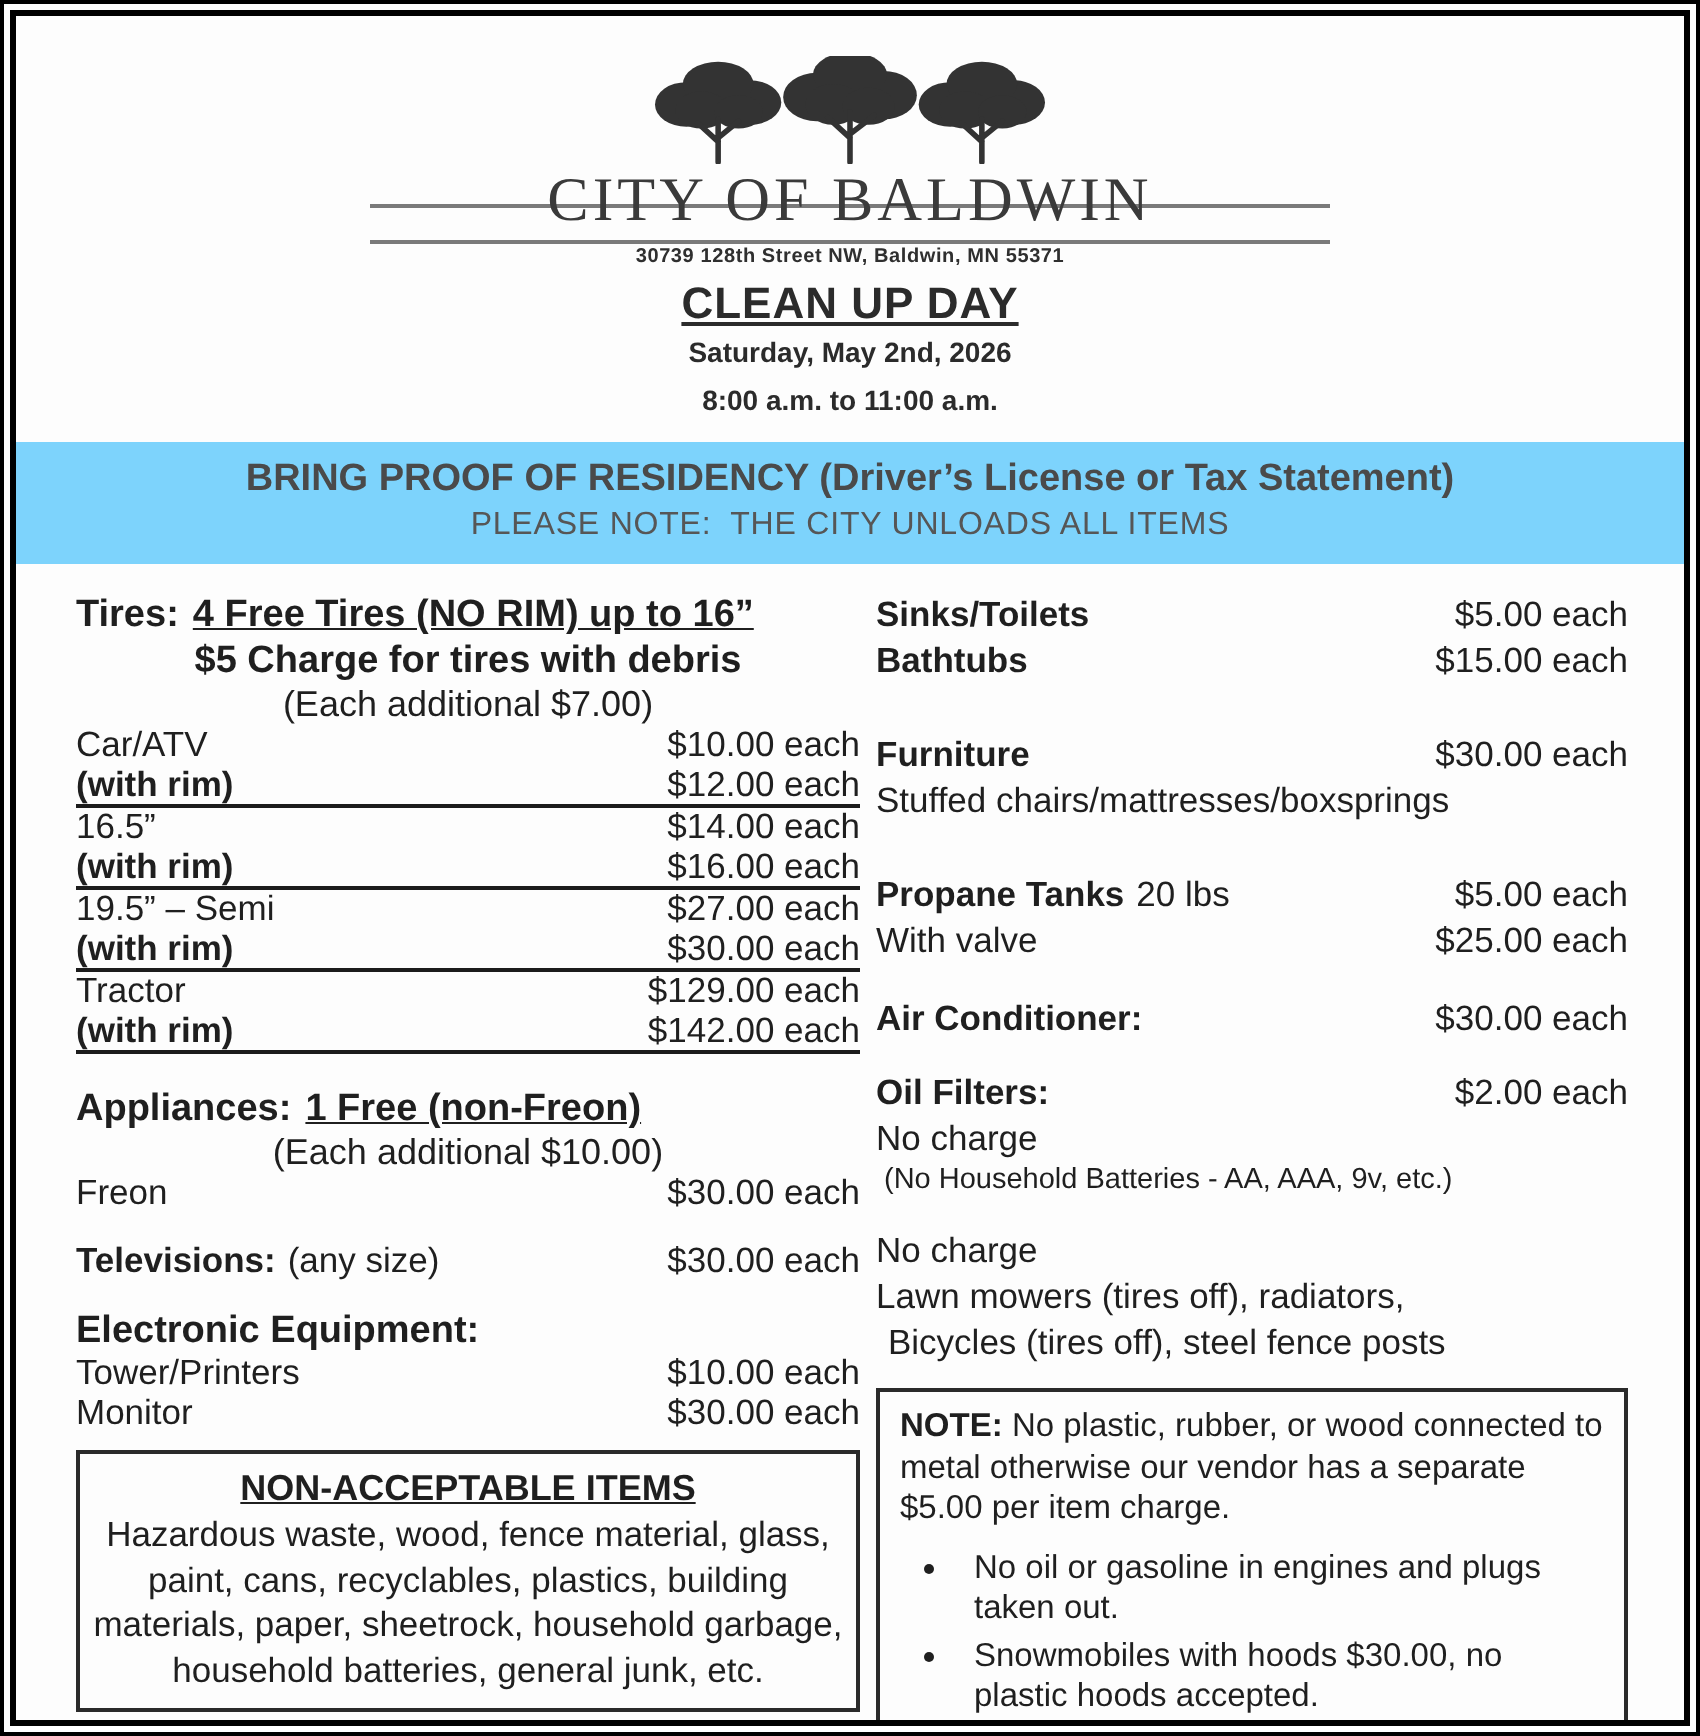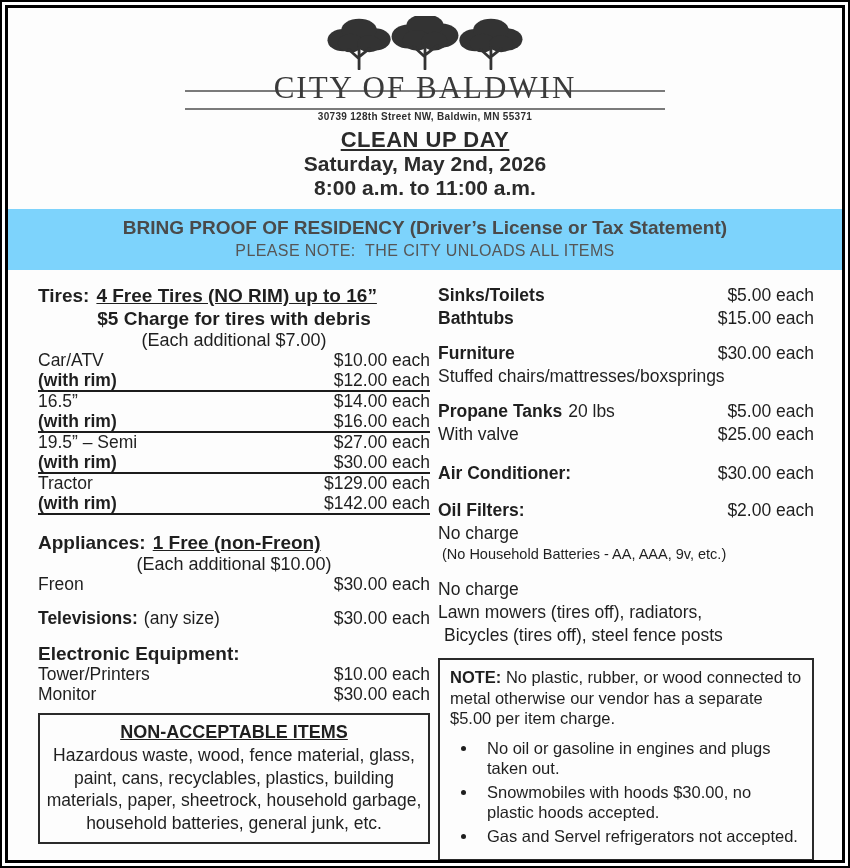--- a/index.html
+++ b/index.html
@@ -6,54 +6,54 @@
   #page{
     position:relative; width:850px; height:868px; background:#fff;
     font-family:"Liberation Sans", sans-serif; color:#1f1f1f;
     box-sizing:border-box; border:2px solid #000; padding:3px;
   }
   #inner{
     width:100%; height:100%; box-sizing:border-box; border:3px solid #000;
     background:#fdfdfd; overflow:hidden;
   }
   
-  .header{ text-align:center; padding-top:8px; }
+  .header{ text-align:center; padding-top:20px; }
   .trees{ display:block; margin:0 auto -4px auto; }
   .title-wrap{ position:relative; width:480px; height:44px; margin:0 auto; }
   .rule{ position:absolute; left:0; right:0; height:2px; background:#7a7a7a; }
   .rule1{ top:24px; } .rule2{ top:42px; }
   .city-title{
     position:relative; z-index:1; font-family:"Liberation Serif", serif;
     font-size:31px; letter-spacing:2px; color:#3a3a3a; line-height:44px; white-space:nowrap;
   }
   .address{ font-size:10px; font-weight:bold; color:#2f2f2f; letter-spacing:.3px; margin-top:1px; }
   .event{ margin-top:5px; color:#2b2b2b; }
   .event-title{ font-size:22px; font-weight:bold; text-decoration:underline; letter-spacing:.5px; line-height:25px;}
-  .event-date,.event-time{ font-size:21px; font-weight:bold; line-height:24px; }
+  .event-date,.event-time{ font-size:14px; font-weight:bold; line-height:24px; }
   
   .band{ margin-top:9px; background:#7dd3fc; text-align:center; padding:8px 0 10px; }
   .band-l1{ font-size:19px; font-weight:bold; color:#4a4a4a; }
   .band-l2{ font-size:16px; color:#565656; letter-spacing:.4px; margin-top:3px; }
   
   .cols{ display:flex; justify-content:space-between; padding:14px 28px 0 30px; }
   .col-l{ width:392px; } .col-r{ width:376px; }
   .sec-head{ font-size:19px; font-weight:bold; line-height:23px; white-space:nowrap; }
   .sec-head .ul{ text-decoration:underline; margin-left:7px; }
   .c-line{ text-align:center; }
   .sub-bold{ font-size:19px; font-weight:bold; line-height:23px; }
   .sub-note{ font-size:18px; line-height:21px; }
   .prow{ display:flex; justify-content:space-between; font-size:17.5px; line-height:19.5px; }
   .col-r .prow{ line-height:23px; }
   .prow .lbl{ white-space:nowrap; }
   .prow .sfx{ margin-left:6px; font-weight:normal; }
   .b{ font-weight:bold; }
   .rim{ border-bottom:2px solid #1c1c1c; }
   .rim .lbl{ font-weight:bold; }
   .u{ }
-  .gap14{ margin-top:14px; } .gap12{ margin-top:12px; } .gap16{ margin-top:16px; }
+  .gap14{ margin-top:14px; } .gap12{ margin-top:24px; } .gap16{ margin-top:16px; }
   .plain{ font-size:17.5px; line-height:23px; }
   .small-note{ font-size:14.5px; line-height:19px; padding-left:4px; }
   
   .nab-box{ margin-top:9px; border:2px solid #2a2a2a; text-align:center; padding:5px 6px 8px; }
   .nab-title{ font-size:18px; font-weight:bold; text-decoration:underline; line-height:24px; }
   .nab-body{ font-size:17.5px; line-height:22.5px; }
   .note-box{ margin-top:11px; border:2px solid #2a2a2a; padding:7px 10px 10px 10px; font-size:16.5px; line-height:20.5px; }
   .note-box ul{ margin:9px 0 0 0; padding-left:28px; }
   .note-box li{ padding-left:9px; margin-bottom:3px; }
 </style>

